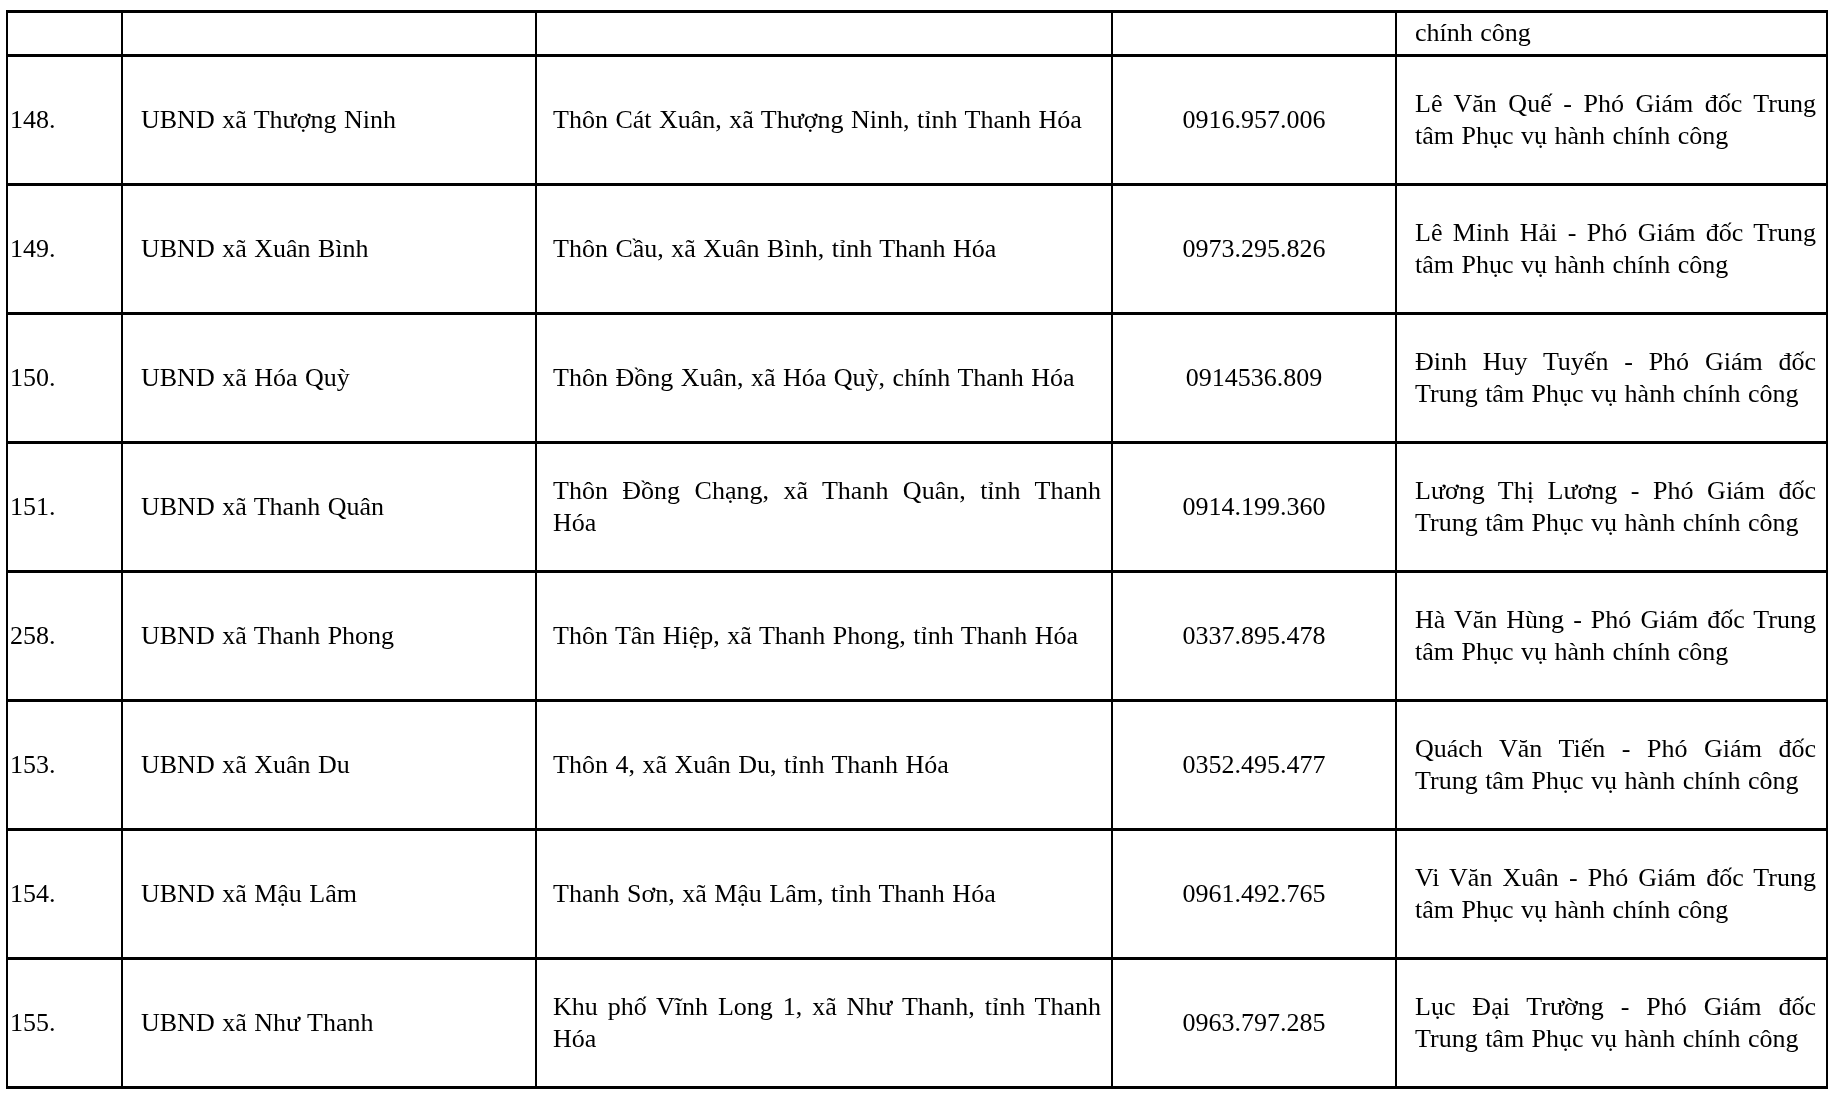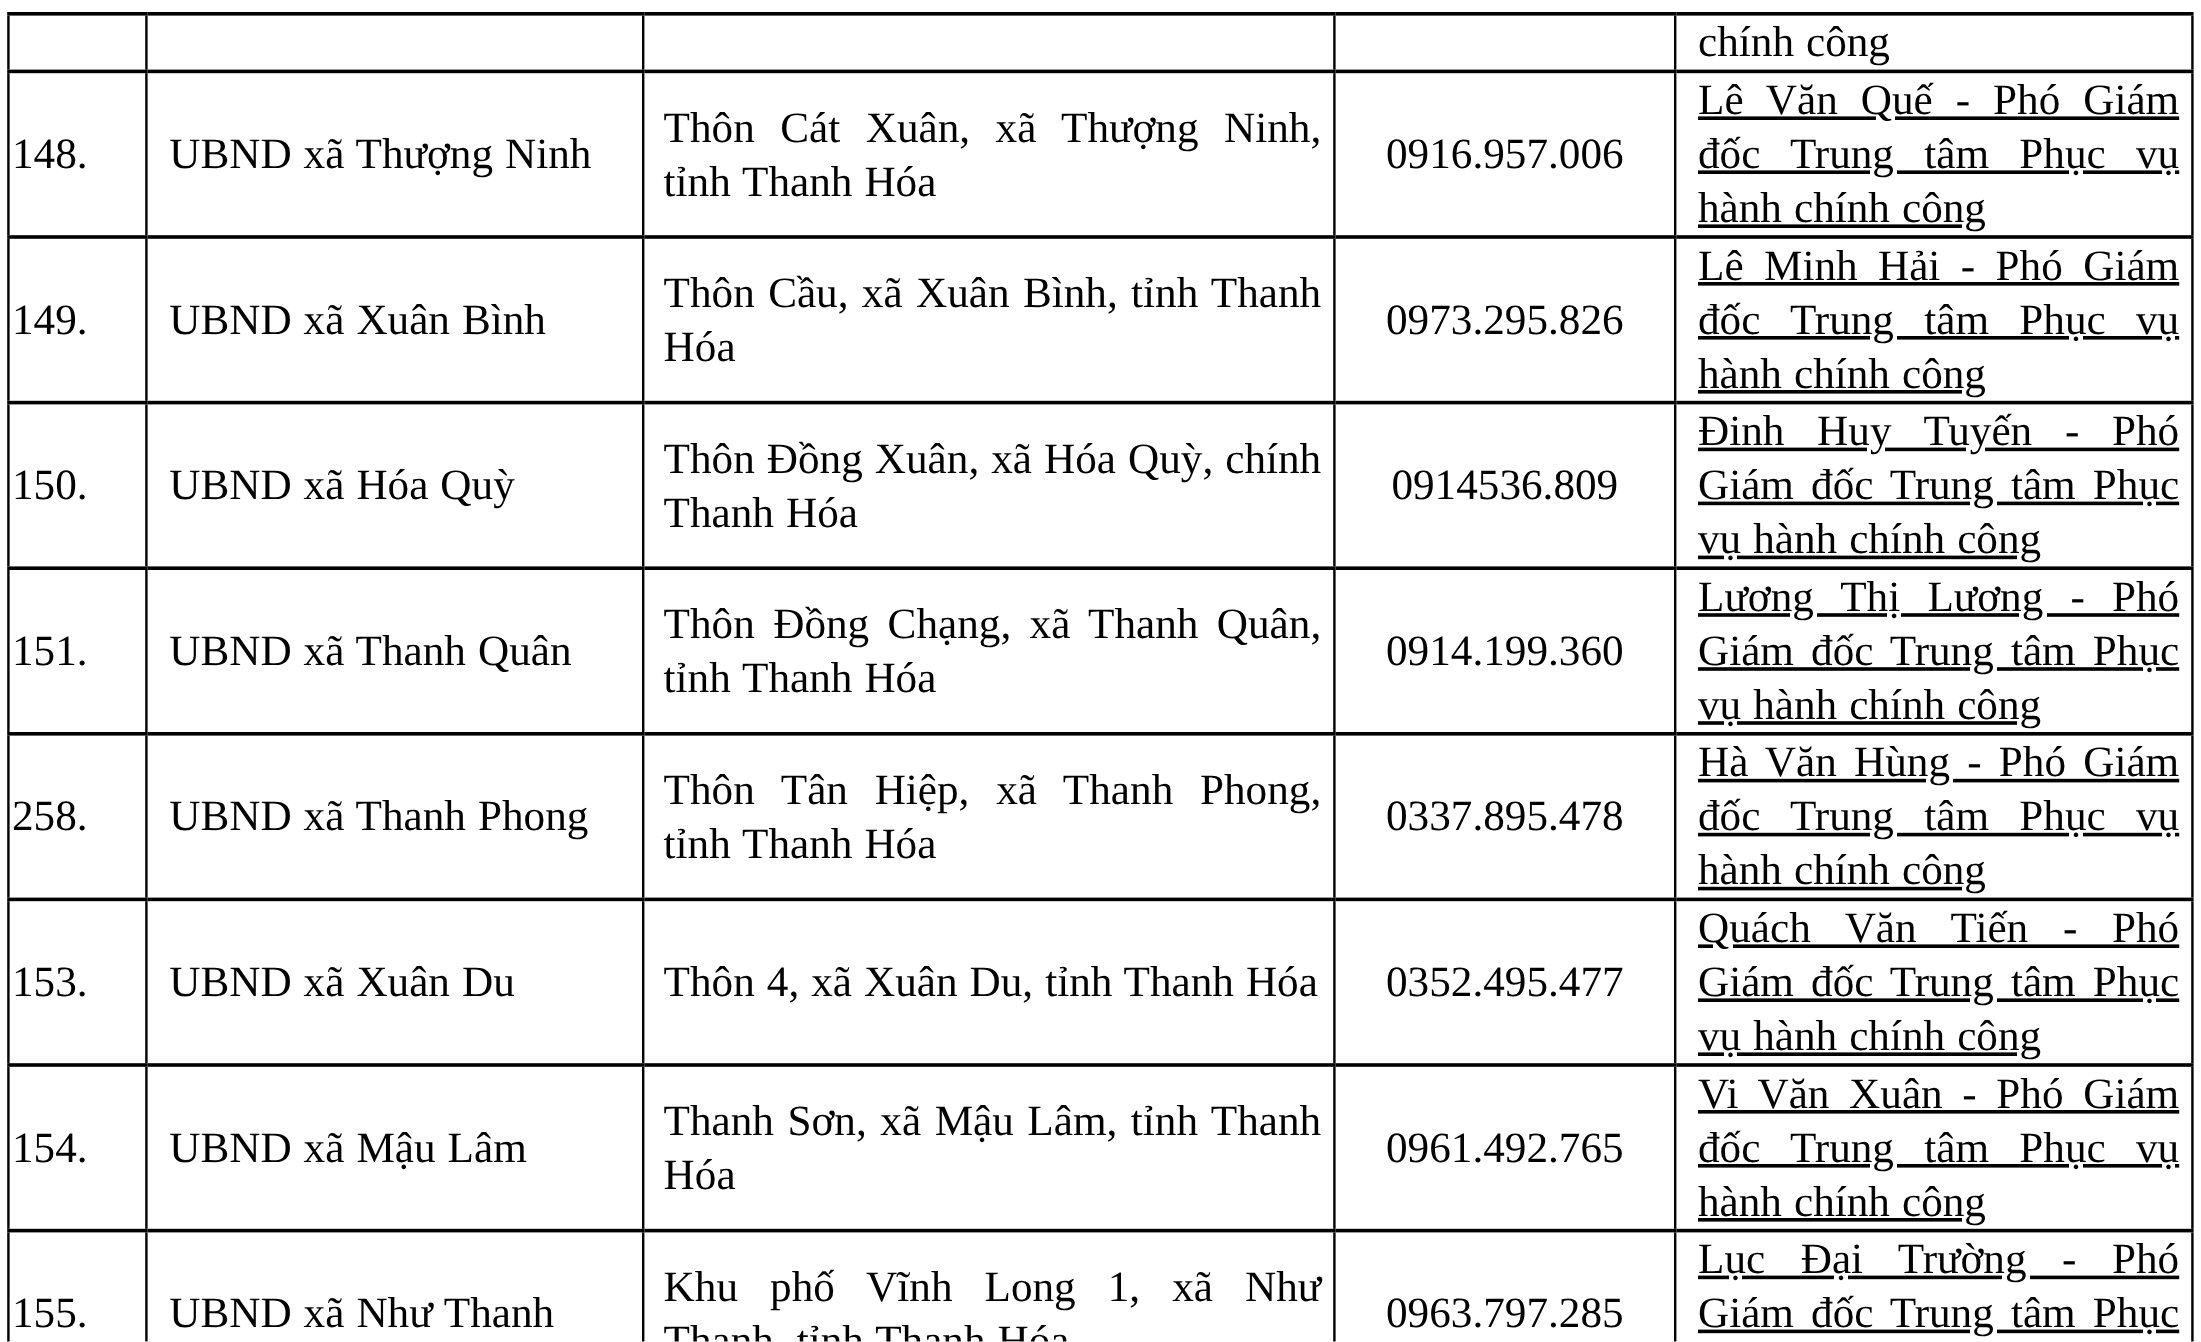--- a/index.html
+++ b/index.html
@@ -24,21 +24,21 @@
     top: 10px;
     width: 1820px;
     border-collapse: collapse;
     table-layout: fixed;
   }
   table.contact-table td {
     border: 2px solid #000000;
     border-top-width: 3px;
     border-bottom-width: 3px;
     vertical-align: middle;
-    font-size: 36px;
+    font-size: 26px;
     line-height: 1.25;
     color: #000000;
     overflow: hidden;
     word-spacing: 1px;
   }
   col.c-no      { width: 115px; }
   col.c-name    { width: 414px; }
   col.c-address { width: 576px; }
   col.c-phone   { width: 284px; }
   col.c-contact { width: 431px; }
@@ -59,21 +59,20 @@
     margin-left: 14px;
   }
   td.cell-phone {
     text-align: center;
     padding: 0 4px;
     margin-top: 43px;
   }
   td.cell-contact {
     text-align: justify;
     padding: 0 10px 0 18px;
-    text-decoration: underline;
   }
   td.cell-contact-tail {
     text-align: left;
     padding: 0 10px 0 18px;
   }
 </style>
 </head>
 <body>
 
 <div class="doc-canvas">

